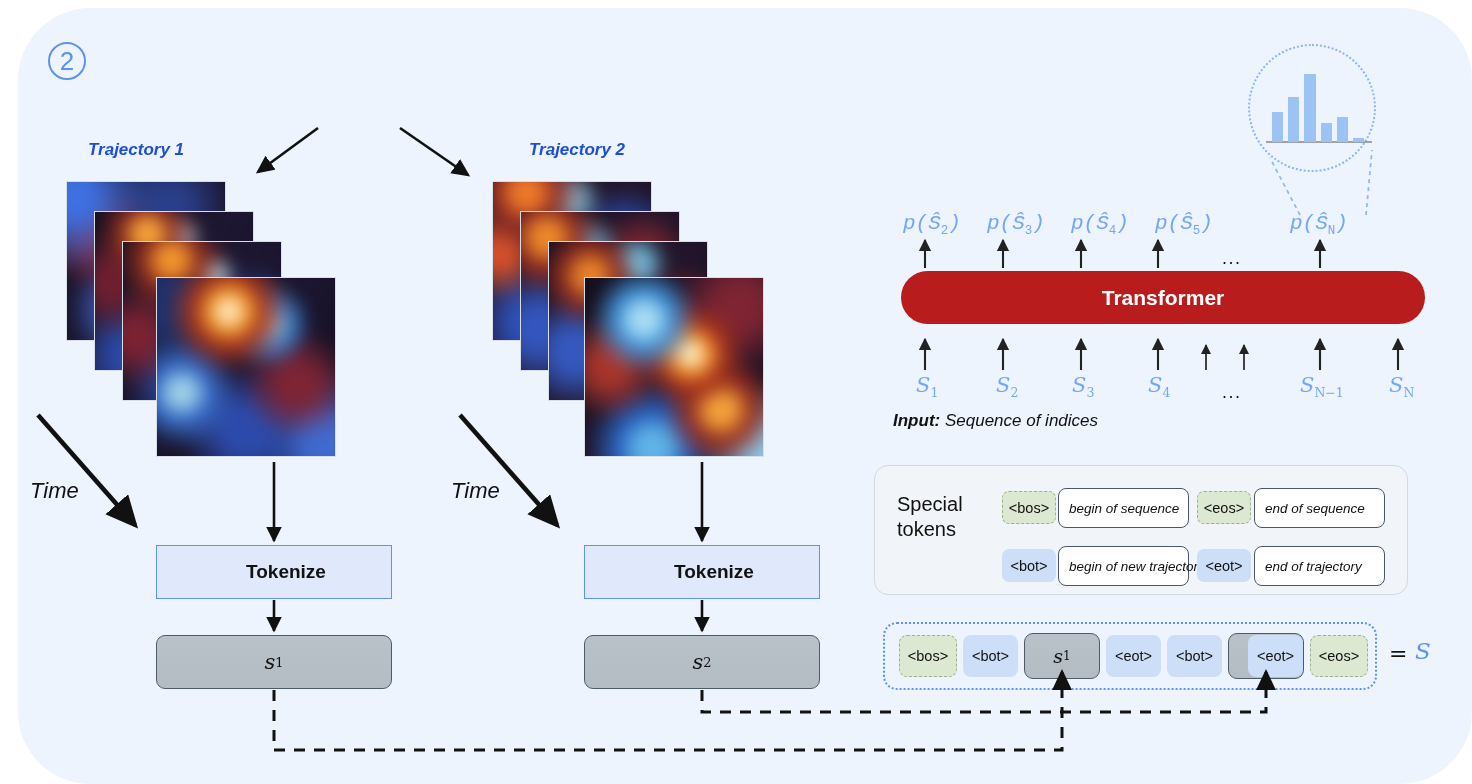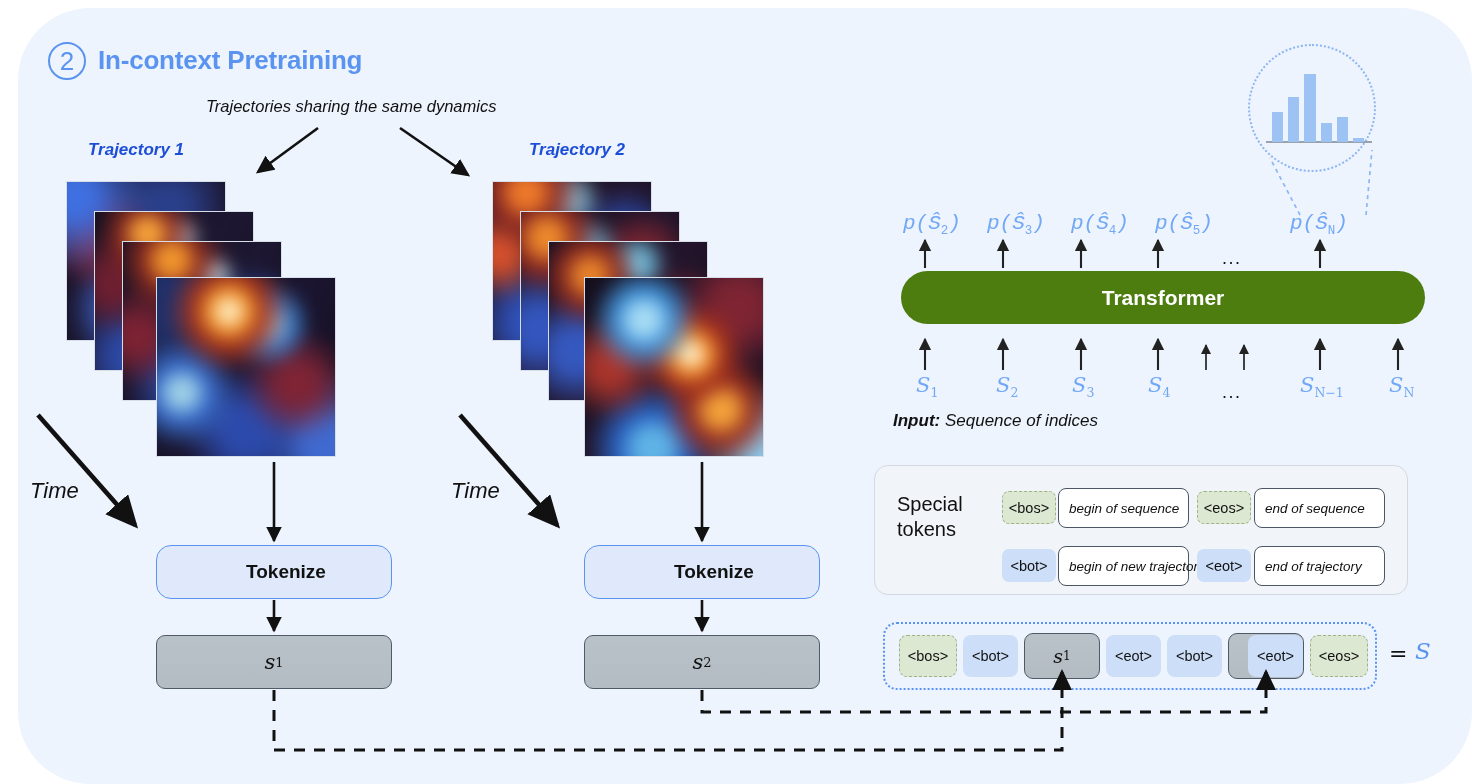--- a/index.html
+++ b/index.html
@@ -71,21 +71,21 @@
   }
   #time-label-1 { left: 30px; top: 478px; }
   #time-label-2 { left: 451px; top: 478px; }
 
   
   .tokenize-box {
     position: absolute;
     width: 236px; height: 54px;
     background: #dfe9fb;
     border: 1.6px solid #5b94f0;
-    border-radius: 15px;
+    border-radius: 0;
     display: flex; align-items: center; justify-content: center;
     font-size: 19px; font-weight: bold; color: #111; padding-left: 24px;
   }
   #tokenize-1 { left: 156px; top: 545px; }
   #tokenize-2 { left: 584px; top: 545px; }
 
   .s-box {
     position: absolute;
     width: 236px; height: 54px;
     background: linear-gradient(#b9c2c9, #b3bcc3);
@@ -132,21 +132,21 @@
 
   .dots {
     position: absolute;
     color: #111; font-size: 18px; letter-spacing: 1.5px;
   }
 
   .transformer {
     position: absolute;
     left: 901px; top: 271px;
     width: 524px; height: 53px;
-    background: #4d7c0f;
+    background: #b91c1c;
     border-radius: 27px;
     display: flex; align-items: center; justify-content: center;
     color: #ffffff; font-size: 21px; font-weight: bold;
   }
 
   
   .spec-panel {
     position: absolute;
     left: 874px; top: 465px;
     width: 534px; height: 130px;
@@ -243,23 +243,21 @@
 
   svg.overlay { position: absolute; left: 0; top: 0; width: 1472px; height: 784px; pointer-events: none; }
 </style>
 </head>
 <body>
 
 <div id="root">
   <div class="panel"></div>
 
   <div class="step-badge">2</div>
-  <div class="step-title">In-context Pretraining</div>
-
-  <div class="share-note">Trajectories sharing the same dynamics</div>
+
 
   <div class="traj-label" id="traj-label-1">Trajectory 1</div>
   <div class="traj-label" id="traj-label-2">Trajectory 2</div>
 
   <div class="stack">
     <div class="frame" style="left:66px;top:181px;">
       <div class="bg" style="background:
         radial-gradient(circle at 12% 16%, #3f6fe0 0 9%, transparent 34%),
         radial-gradient(circle at 26% 38%, #8b2436 0 7%, transparent 30%),
         radial-gradient(circle at 62% 22%, #2a3f8a 0 10%, transparent 34%),

